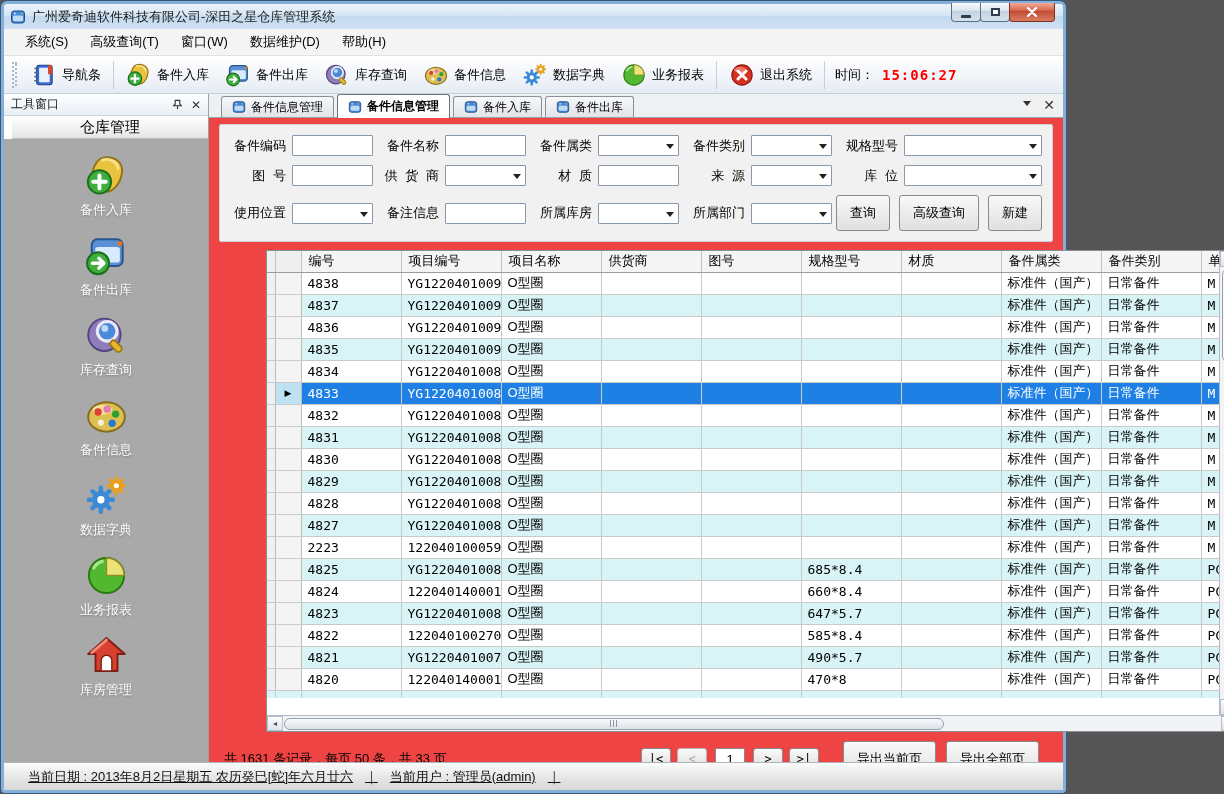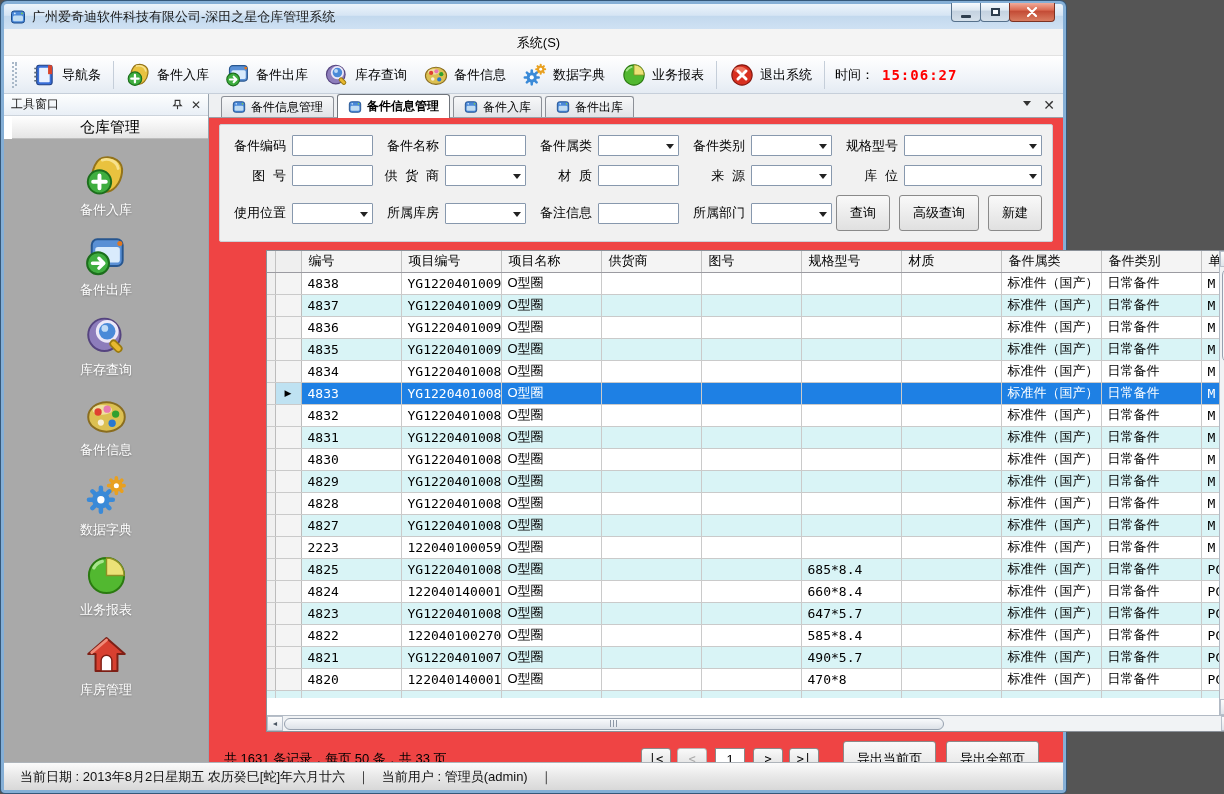--- a/index.html
+++ b/index.html
@@ -22,21 +22,21 @@
     background:linear-gradient(#f8fbfe,#dde7f0 40%,#c4d2e0 45%,#d5e0ea);
     display:flex; align-items:center; justify-content:center; cursor:pointer; }
   .win-btn.close { width:46px; border-color:#7c3222;
     background:linear-gradient(#f2ab99,#da6950 40%,#c34b35 45%,#d97c60); }
   .glyph-min { width:10px; height:3px; background:#2e3e4e; margin-top:8px; border-radius:1px; }
   .glyph-restore { width:9px; height:8px; border:2px solid #2e3e4e; background:#f8fbff; }
   .win-btn svg { width:10px; height:10px; display:block; }
 
   
   .menubar { height:27px; display:flex; align-items:center; padding-left:10px;
-    background:#f4f4f4; border-bottom:1px solid #e2e2e2; font-size:13px;flex-direction:column; }
+    background:#f4f4f4; border-bottom:1px solid #e2e2e2; font-size:13px; }
   .menu-item { padding:5px 11px; cursor:default; }
 
   
   .toolbar { height:38px; display:flex; align-items:center; padding:0 8px;
     background:linear-gradient(#ffffff,#eff3f8 65%,#e4ebf3);
     border-bottom:1px solid #c6cfda; font-size:13px; }
   .tool-grip { width:5px; height:26px; margin:0 6px 0 0;
     background:repeating-linear-gradient(to bottom,#a9b8c8 0 2px,transparent 2px 4px),
                repeating-linear-gradient(to bottom,#a9b8c8 0 2px,transparent 2px 4px);
     background-size:2px 100%,2px 100%; background-position:0 0,3px 2px; background-repeat:repeat-y; }
@@ -145,22 +145,22 @@
   .pbtn { width:30px; height:22px; display:flex; align-items:center; justify-content:center;
     background:linear-gradient(#f9f9f9,#dedede); border:1px solid #8a8a8a; border-radius:3px;
     font-family:"DejaVu Sans Mono",monospace; font-size:12px; cursor:pointer; }
   .pbtn.disabled { color:#aaa; border-color:#b5b5b5; cursor:default; }
   .page-input { width:30px; height:22px; border:1px solid #8a8a8a; background:#fff;
     display:flex; align-items:center; justify-content:center; font-size:13px; margin:0 2px; }
   .page-exports { display:flex; gap:10px; margin-left:18px; }
 
   
   .statusbar { height:28px; flex-shrink:0; display:flex; align-items:center; gap:12px;
-    padding:0 16px; font-size:13px; color:#111; border-top:1px solid #aeb4ba;
-    background:linear-gradient(#fbfbfb,#e6e6e6 55%,#d8d8d8); border-radius:0 0 2px 2px; }
+    padding:0 24px; font-size:13px; color:#111; border-top:1px solid #aeb4ba;
+    background:linear-gradient(#fbfbfb,#e6e6e6 55%,#d8d8d8); border-radius:0 0 2px 2px;text-decoration:underline; }
   .filler { flex:1; }
 </style>
 </head>
 <body>
 
 <div class="window">
 
   <div class="titlebar">
     <span class="icon" id="app-icon-slot">
         <svg viewBox="0 0 16 16">
@@ -518,28 +518,28 @@
                 <span class="arrow"></span>
               </div>
             </div>
             <div class="field">
               <div class="field-label">使用位置</div>
               <div class="select-box">
                 <span class="arrow"></span>
               </div>
             </div>
             <div class="field">
+              <div class="field-label">备注信息</div>
+              <div class="input-box"></div>
+            </div>
+            <div class="field">
               <div class="field-label">所属库房</div>
               <div class="select-box">
                 <span class="arrow"></span>
               </div>
-            </div>
-            <div class="field">
-              <div class="field-label">备注信息</div>
-              <div class="input-box"></div>
             </div>
             <div class="field">
               <div class="field-label">所属部门</div>
               <div class="select-box">
                 <span class="arrow"></span>
               </div>
             </div>
             <div class="search-buttons">
               <div class="btn">查询</div>
               <div class="btn">高级查询</div>

